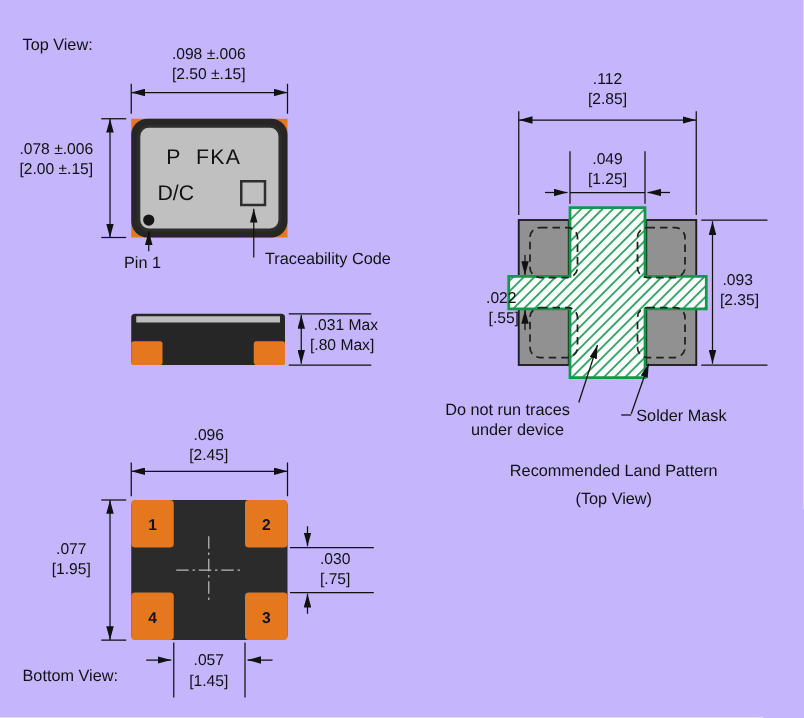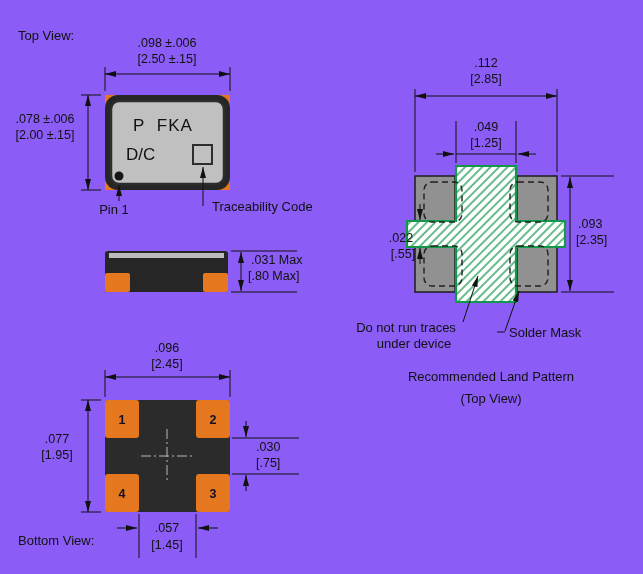--- a/index.html
+++ b/index.html
@@ -1,16 +1,16 @@
 <!DOCTYPE html>
 <html><head>
 <meta charset="utf-8">
 <style>
   html,body{margin:0;padding:0;background:#ffffff;}
-  .canvas{position:relative;width:643px;height:574px;background:#8b5cf6;overflow:hidden;}
+  .canvas{position:relative;width:643px;height:574px;background:#c4b5fd;overflow:hidden;}
   svg{position:absolute;left:0;top:0;}
   text{font-family:"Liberation Sans","DejaVu Sans",sans-serif;fill:#111111;}
   .dim{font-size:12.5px;}
   .lbl{font-size:13px;}
   .mark{font-size:17px;letter-spacing:1px;}
   .mark2{font-size:17px;}
   .padnum{font-size:12.5px;font-weight:bold;fill:#101028;}
   .dl{stroke:#111111;stroke-width:1;fill:none;}
 </style>
 </head>

